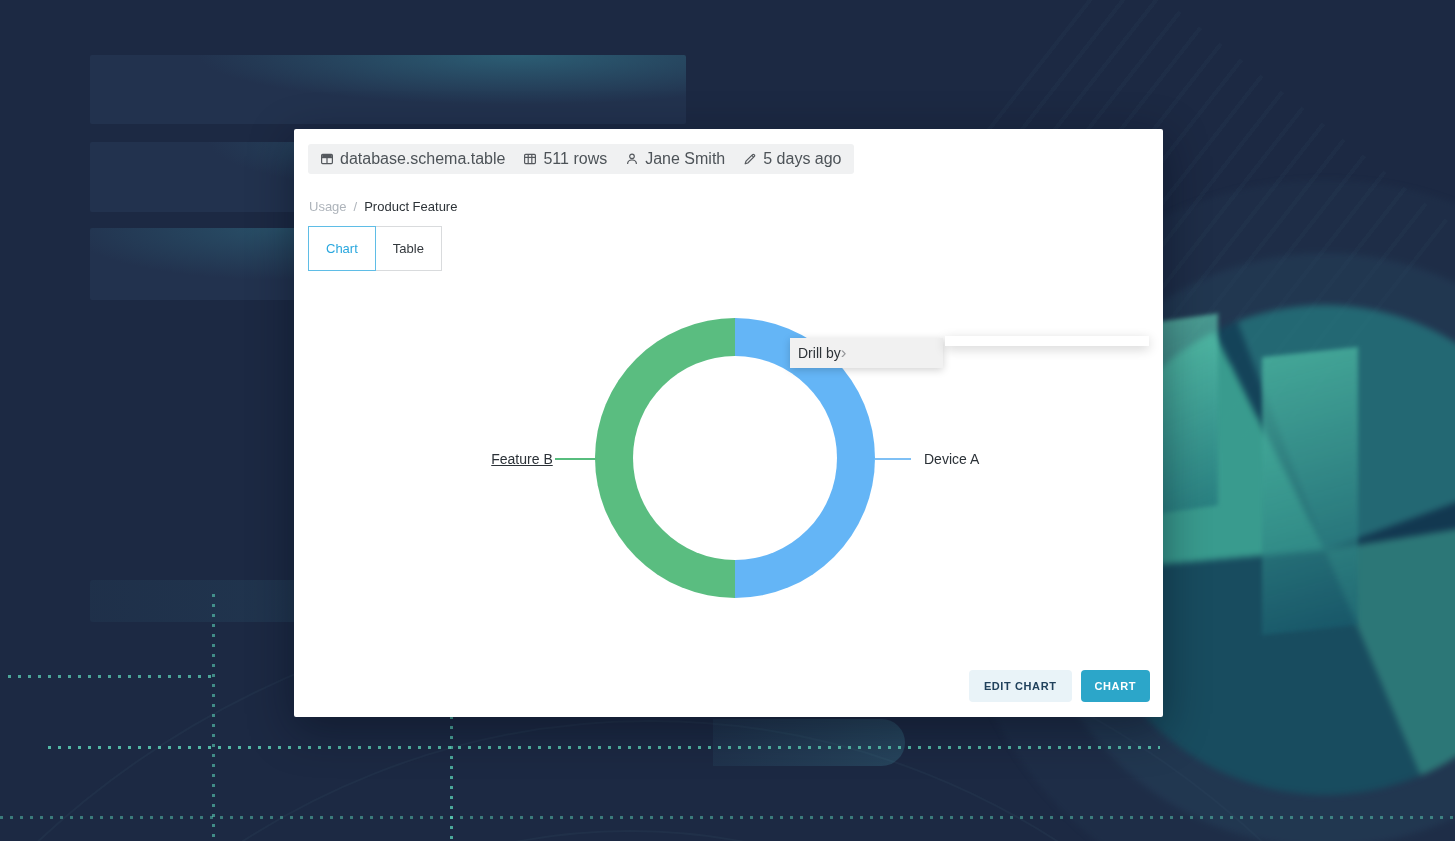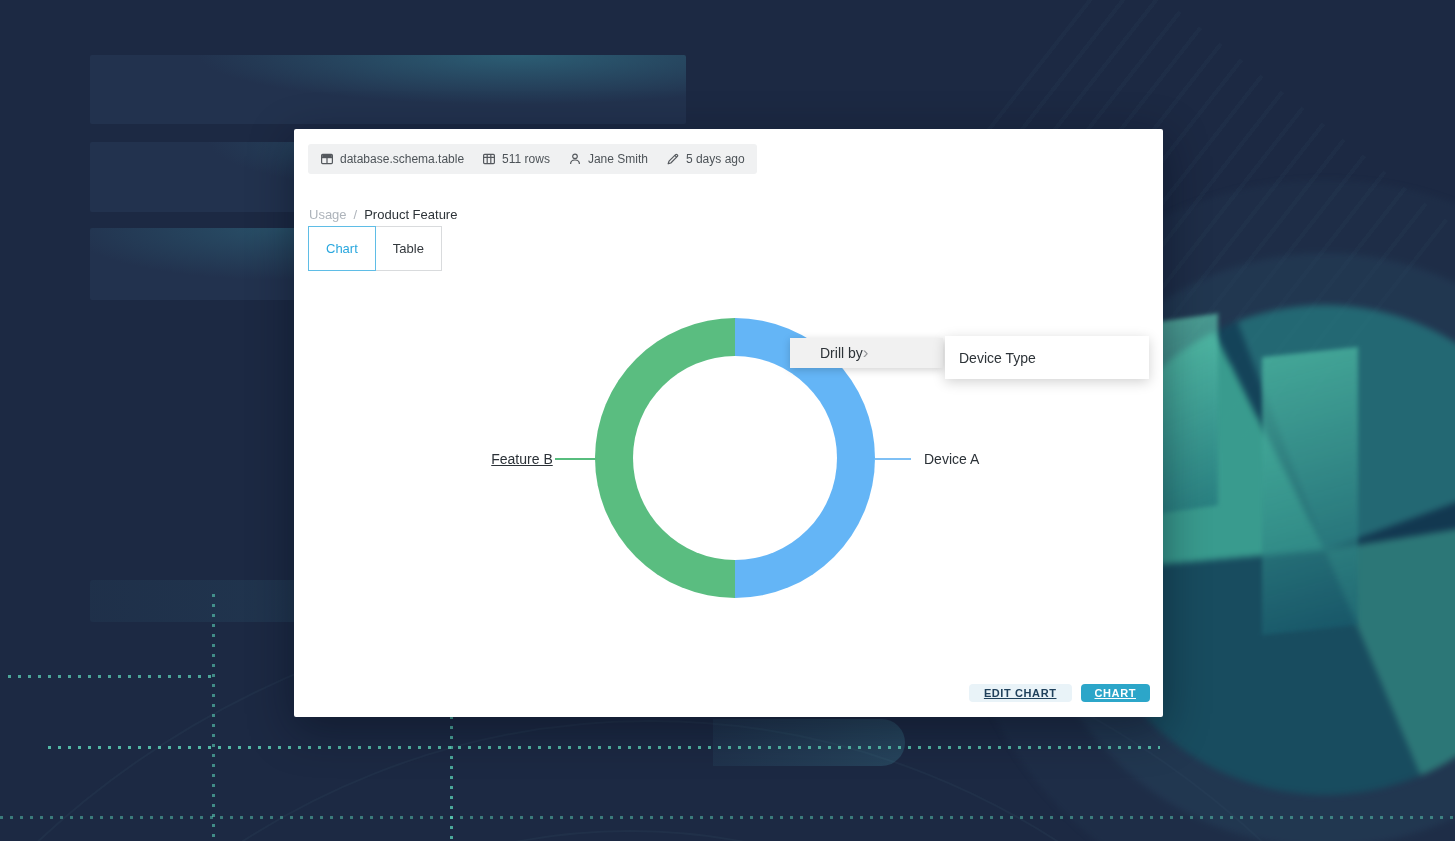--- a/index.html
+++ b/index.html
@@ -49,24 +49,24 @@
   .dh3 { --dc:rgba(95,220,190,.45); left:0;    top:816px; width:1455px; }
   .dv1 { --dc:rgba(95,220,190,.55); left:212px; top:594px; height:247px; }
   .dv2 { --dc:rgba(95,220,190,.70); left:450px; top:716px; height:125px; }
 
   
   .modal { position:absolute; left:294px; top:129px; width:869px; height:588px; background:#fff;
            border-radius:2px; box-shadow:0 12px 45px rgba(5,12,25,.45); }
 
   .meta-chip { position:absolute; left:14px; top:15px; height:30px; display:inline-flex; align-items:center;
                gap:18px; padding:0 12px; background:#f0f1f2; border-radius:3px; }
-  .meta-item { display:flex; align-items:center; gap:6px; font-size:12px; color:#4d5358; white-space:nowrap; }
+  .meta-item { display:flex; align-items:center; gap:6px; font-size:16px; color:#4d5358; white-space:nowrap; }
   .meta-item svg { display:block; }
 
-  .breadcrumb { position:absolute; left:15px; top:78px; font-size:13px; color:#aeb4bb; display:flex; gap:7px;justify-content:flex-end; }
+  .breadcrumb { position:absolute; left:15px; top:70px; font-size:13px; color:#aeb4bb; display:flex; gap:7px;justify-content:flex-end; }
   .breadcrumb .current { color:#2d3338; }
 
   .tabs { position:absolute; left:14px; top:97px; display:flex; }
   .tab { height:45px; padding:0 17px; display:flex; align-items:center; font-size:13px; background:#fff;
          border:1px solid #d9dbdd; color:#33383d; cursor:pointer; }
   .tab.active { color:#29a7de; border-color:rgba(41,167,222,.75); position:relative; z-index:1; }
   .tab + .tab { margin-left:-1px; }
 
   
   .donut-wrap { position:absolute; left:301px; top:189px; width:280px; height:280px; }
@@ -76,32 +76,32 @@
   .leader { position:absolute; height:2px; }
   .leader.green { left:261px; top:329px; width:42px; background:#57bd7e; }
   .leader.blue  { left:581px; top:329px; width:36px; background:#7fc0f5; }
   .slice-label { position:absolute; font-size:14px; color:#2b3137; top:322px; }
   .slice-label.left  { left:194px; width:68px; text-align:center;text-decoration:underline; }
   .slice-label.right { left:630px; }
 
   
   .drill-menu { position:absolute; left:496px; top:209px; width:153px; height:30px; background:#f1f1f1;
                 box-shadow:0 2px 8px rgba(0,0,0,.18); display:flex; align-items:center;
-                padding:0 12px 0 30px; cursor:pointer; }
+                padding:0 12px 0 8px; cursor:pointer; }
   .drill-menu .label { font-size:14px; color:#2d3338; }
   .drill-menu .chev { font-size:17px; color:#96989b; line-height:1; margin-top:-2px; }
   .submenu { position:absolute; left:651px; top:207px; width:204px; background:#fff; padding:5px 0;
              box-shadow:0 3px 12px rgba(0,0,0,.18); }
   .submenu-item { height:33px; display:flex; align-items:center; padding:0 14px; font-size:14px;
                   color:#2d3338; cursor:pointer; }
 
   
   .footer { position:absolute; right:13px; bottom:15px; display:flex; gap:9px; }
-  .btn { height:18px; border:none; border-radius:4px; font-family:"Liberation Sans",sans-serif;
-         font-size:11px; font-weight:bold; letter-spacing:.6px; cursor:pointer;text-decoration:underline; }
+  .btn { height:32px; border:none; border-radius:4px; font-family:"Liberation Sans",sans-serif;
+         font-size:11px; font-weight:bold; letter-spacing:.6px; cursor:pointer; }
   .btn.edit  { background:#e9f3f8; color:#20415c; padding:0 15px; }
   .btn.close { background:#2ca6c9; color:#ffffff; padding:0 14px; }
 </style>
 </head>
 <body>
 
 <div class="stage">
 
   <div class="skeleton-card c1"></div>
   <div class="skeleton-card c2"></div>
@@ -192,21 +192,20 @@
     <div class="leader green"></div>
     <div class="leader blue"></div>
     <div class="slice-label left">Feature B</div>
     <div class="slice-label right">Device A</div>
 
     <div class="drill-menu">
       <span class="label">Drill by</span>
       <span class="chev">›</span>
     </div>
     <div class="submenu">
-      <div class="submenu-item">Device Type</div>
     </div>
 
     <div class="footer">
       <button class="btn edit">EDIT CHART</button>
       <button class="btn close">CHART</button>
     </div>
 
   </div>
 </div>
 

